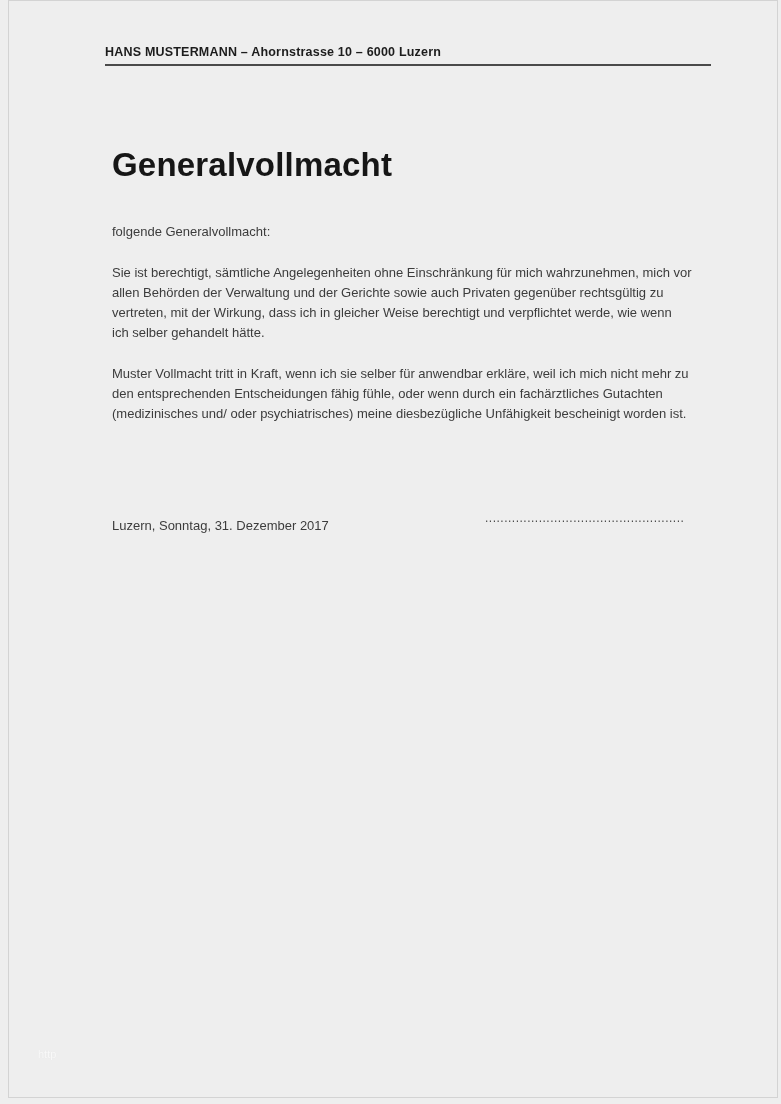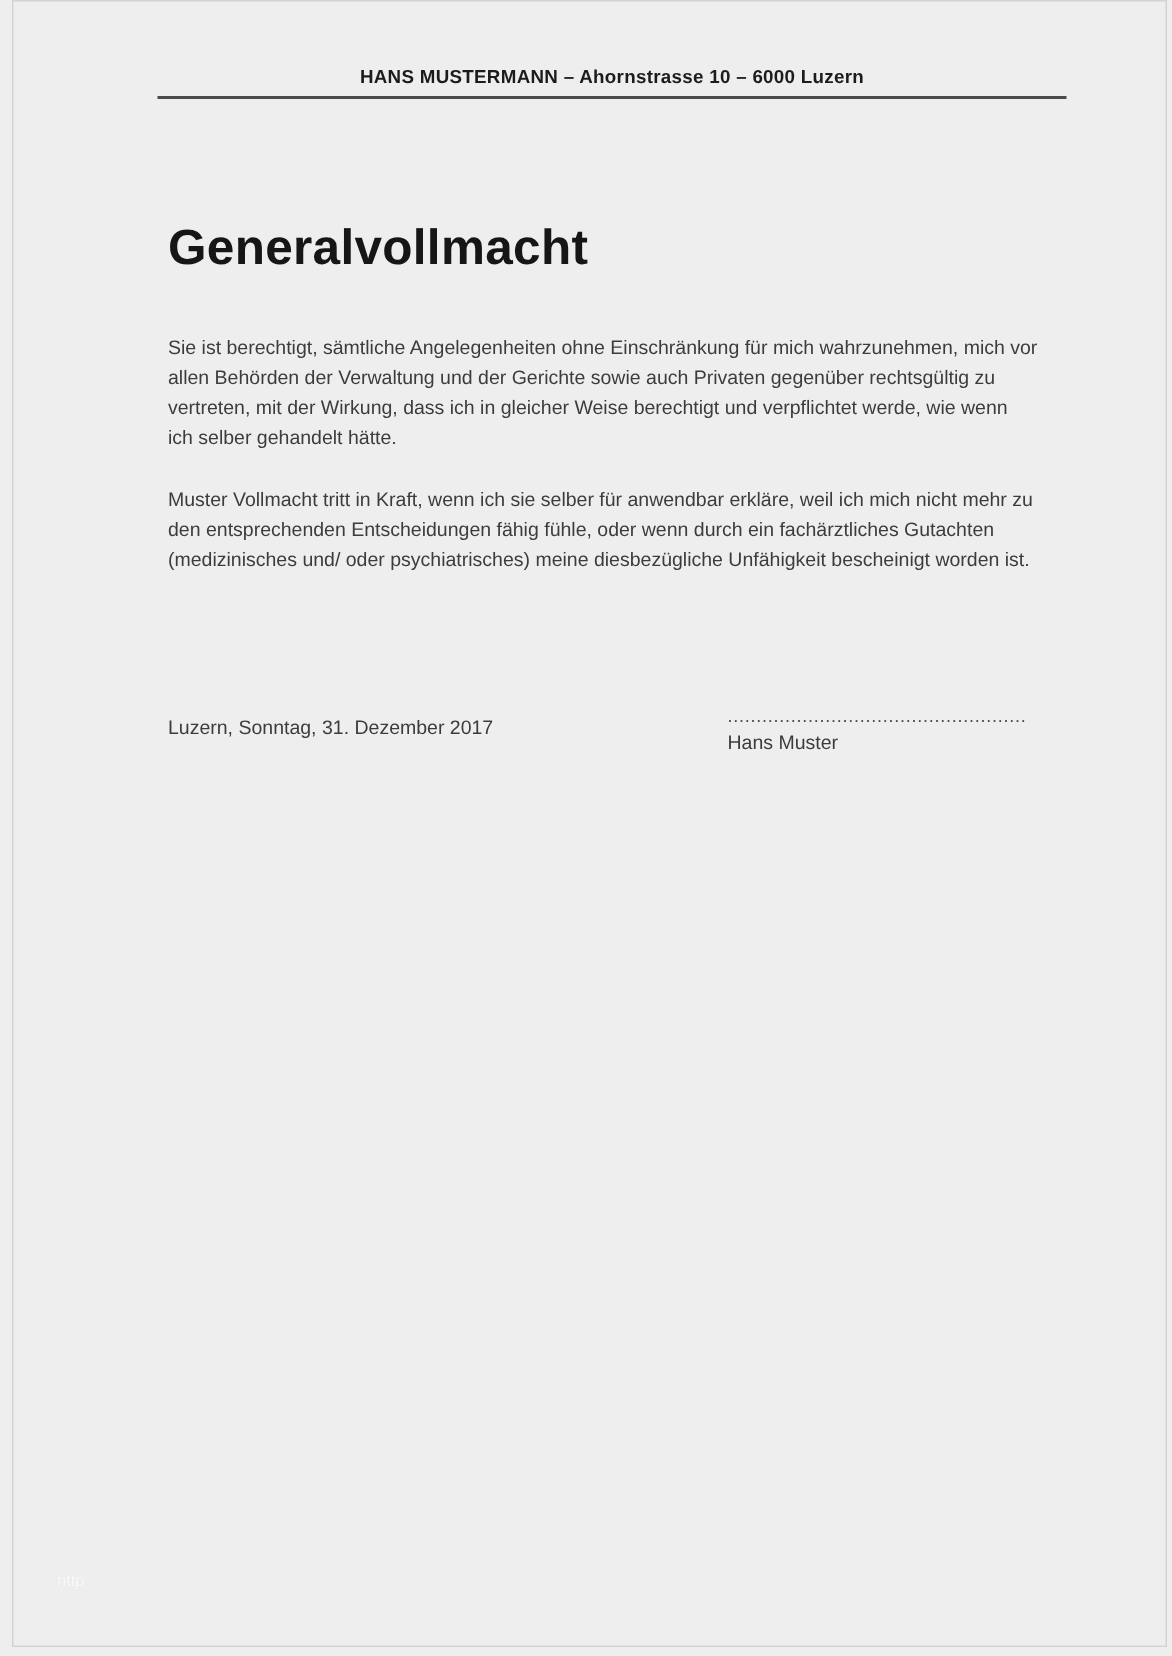--- a/index.html
+++ b/index.html
@@ -19,21 +19,21 @@
     width: 768px;
     height: 1096px;
     border: 1px solid #d3d3d3;
     pointer-events: none;
   }
   .letterhead {
     position: absolute;
     left: 105px;
     top: 42px;
     width: 606px;
-    text-align: center;
+    text-align: left;
     border-bottom: 2px solid #4a4a4a;
     padding-bottom: 4px;
   }
   .letterhead-text {
     font-size: 12.5px;
     font-weight: bold;
     color: #1c1c1c;
     letter-spacing: 0.2px;
   }
   .doc-title {
@@ -100,30 +100,30 @@
 
 <div class="frame"></div>
 
 <div class="letterhead">
   <span class="letterhead-text">HANS MUSTERMANN – Ahornstrasse 10 – 6000 Luzern</span>
 </div>
 
 <h1 class="doc-title">Generalvollmacht</h1>
 
 <div class="doc-body">
+  <p>folgende Generalvollmacht:</p>
   <p>Sie ist berechtigt, sämtliche Angelegenheiten ohne Einschränkung für mich wahrzunehmen, mich vor
 allen Behörden der Verwaltung und der Gerichte sowie auch Privaten gegenüber rechtsgültig zu
 vertreten, mit der Wirkung, dass ich in gleicher Weise berechtigt und verpflichtet werde, wie wenn
 ich selber gehandelt hätte.</p>
   <p>Muster Vollmacht tritt in Kraft, wenn ich sie selber für anwendbar erkläre, weil ich mich nicht mehr zu
 den entsprechenden Entscheidungen fähig fühle, oder wenn durch ein fachärztliches Gutachten
 (medizinisches und/ oder psychiatrisches) meine diesbezügliche Unfähigkeit bescheinigt worden ist.</p>
 
   <div class="closing">
     <span class="place-date">Luzern, Sonntag, 31. Dezember 2017</span>
     <div class="signature">
       <div class="signature-dots">....................................................</div>
-      <div class="signature-name">Hans Muster</div>
     </div>
   </div>
 </div>
 
 <div class="watermark">http</div>
 
 </body></html>

